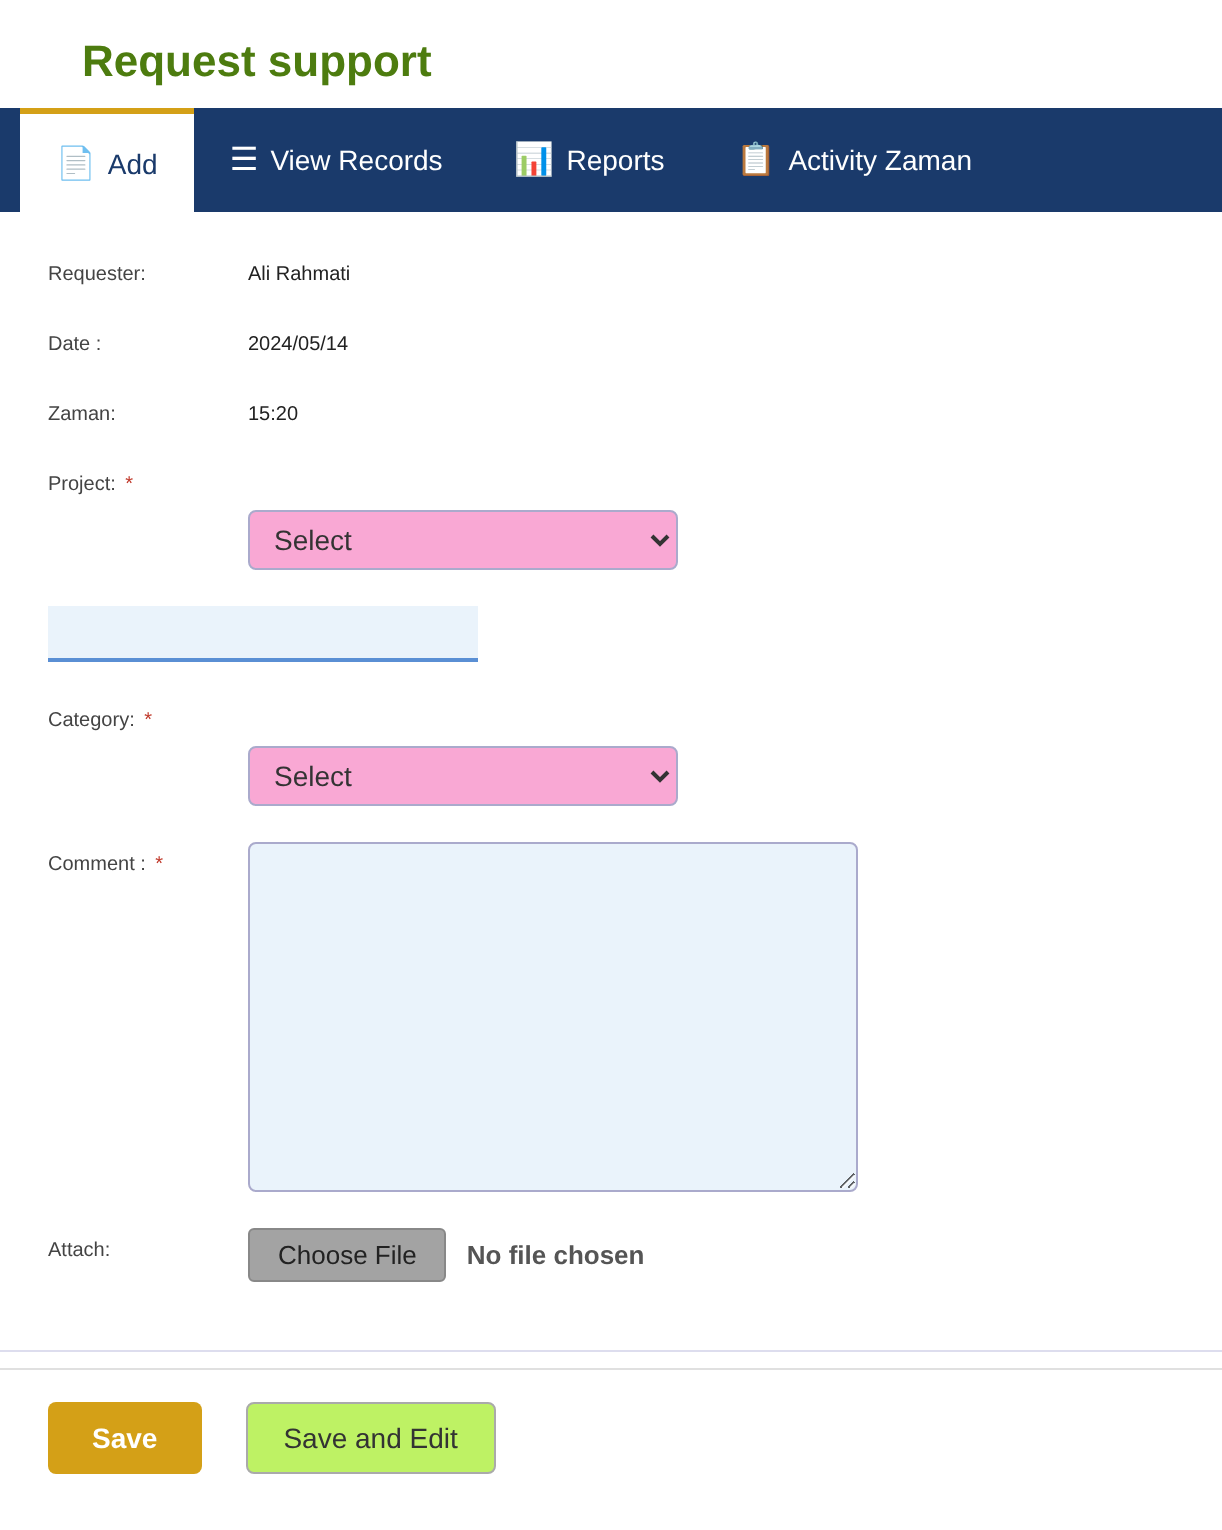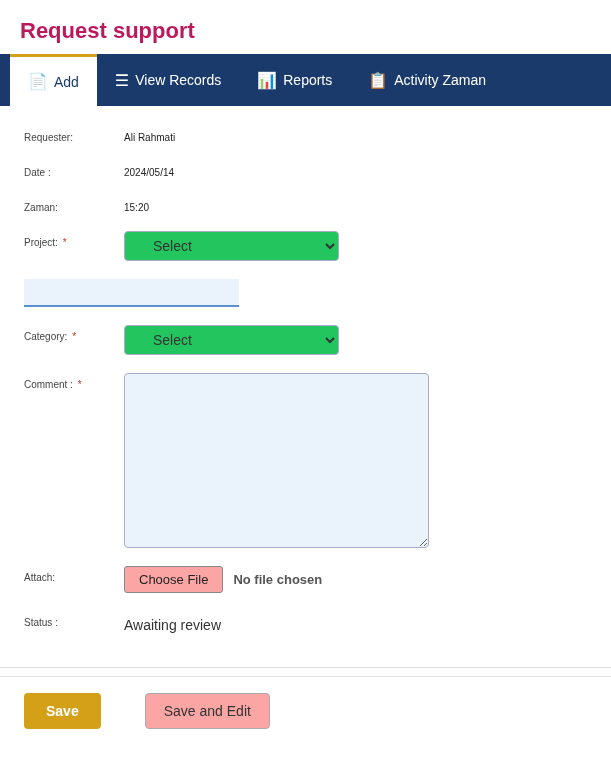--- a/index.html
+++ b/index.html
@@ -9,21 +9,22 @@
       background: #fff;
       color: #222;
       width: 611px;
       min-height: 765px;
     }
 
     .page-title {
       font-size: 22px;
       font-weight: bold;
       padding: 18px 20px 10px 20px;
-      color: #be185d;
+      color: #4d7c0f;
+      margin-left: 21px;
     }
 
     .nav-bar {
       background-color: #1a3a6b;
       display: flex;
       align-items: center;
       padding: 0 10px;
       height: 52px;
     }
 
@@ -72,27 +73,28 @@
     }
 
     .form-value {
       color: #222;
       padding-top: 6px;
       font-size: 10px;
     }
 
     .form-select {
       width: 215px;
-      padding: 5px 24px;
+      padding: 5px 8px;
       border: 1px solid #aac;
       border-radius: 4px;
-      background: #22c55e;
+      background: #f9a8d4;
       font-size: 14px;
       color: #333;
       appearance: auto;
+      margin-top: 24px;
     }
 
     .form-input {
       width: 215px;
       padding: 5px 8px;
       border: none;
       border-bottom: 2px solid #5a8fd4;
       background: #eaf3fb;
       font-size: 14px;
       color: #333;
@@ -113,67 +115,66 @@
 
     .attach-row {
       display: flex;
       align-items: center;
       gap: 10px;
     }
 
     .file-btn {
       padding: 5px 14px;
       border: 1px solid #888;
-      background: #fca5a5;
+      background: #a3a3a3;
       font-size: 13px;
       cursor: pointer;
       border-radius: 3px;
       color: #222;
     }
 
     .file-label {
       color: #555;
       font-size: 13px;
       font-weight: bold;
     }
 
     .status-value {
       color: #333;
       padding-top: 6px;
       font-size: 14px;
     }
 
     .footer-btns {
       display: flex;
-      gap: 4px;
+      gap: 22px;
       padding: 16px 24px;
       border-top: 1px solid #e0e0e0;
       margin-top: 8px;
     }
 
     .btn-save {
       background: #d4a017;
       color: #fff;
       border: none;
       padding: 9px 22px;
       font-size: 14px;
       font-weight: bold;
       border-radius: 4px;
       cursor: pointer;
     }
 
     .btn-save-edit {
-      background: #fca5a5;
+      background: #bef264;
       color: #333;
       border: 1px solid #aaa;
       padding: 9px 18px;
       font-size: 14px;
       border-radius: 4px;
       cursor: pointer;
-      margin-left: 40px;
     }
 
     .divider {
       border: none;
       border-top: 1px solid #dde;
       margin: 0 0 4px 0;
     }
   </style>
 </head>
 <body>
@@ -246,24 +247,20 @@
   </div>
 
   <div class="form-row">
     <div class="form-label">Attach:</div>
     <div class="attach-row">
       <button class="file-btn">Choose File</button>
       <span class="file-label">No file chosen</span>
     </div>
   </div>
 
-  <div class="form-row">
-    <div class="form-label">Status :</div>
-    <div class="status-value">Awaiting review</div>
-  </div>
 
 </div>
 
 <hr class="divider">
 
 <div class="footer-btns">
   <button class="btn-save">Save</button>
   <button class="btn-save-edit">Save and Edit</button>
 </div>
 

